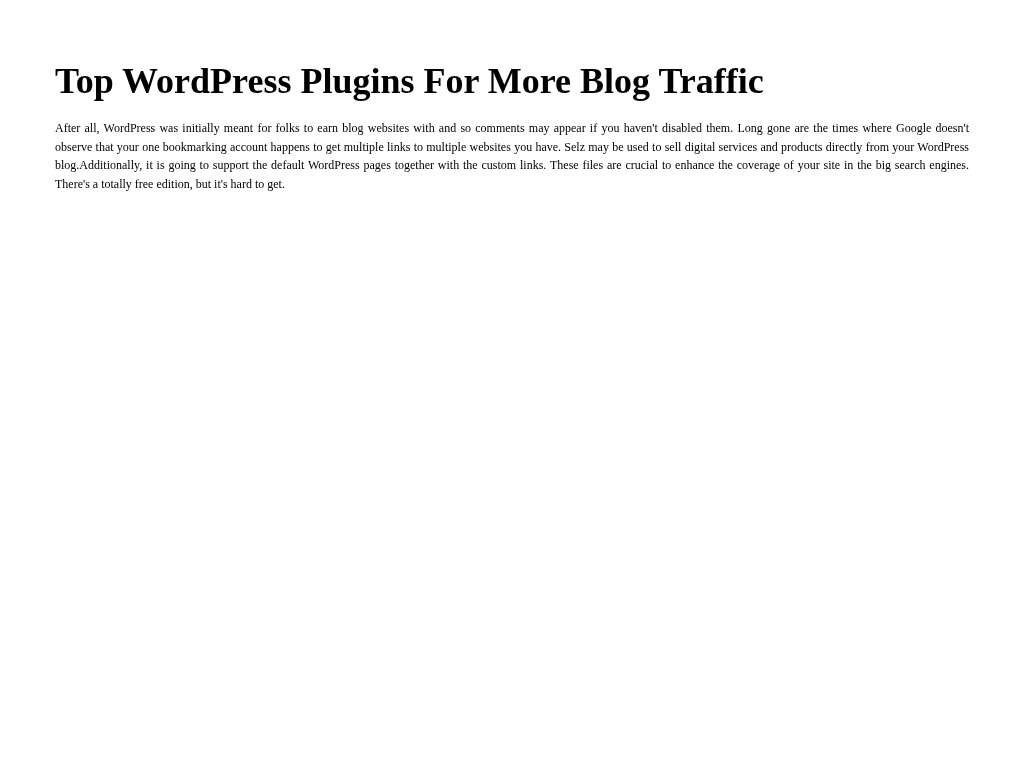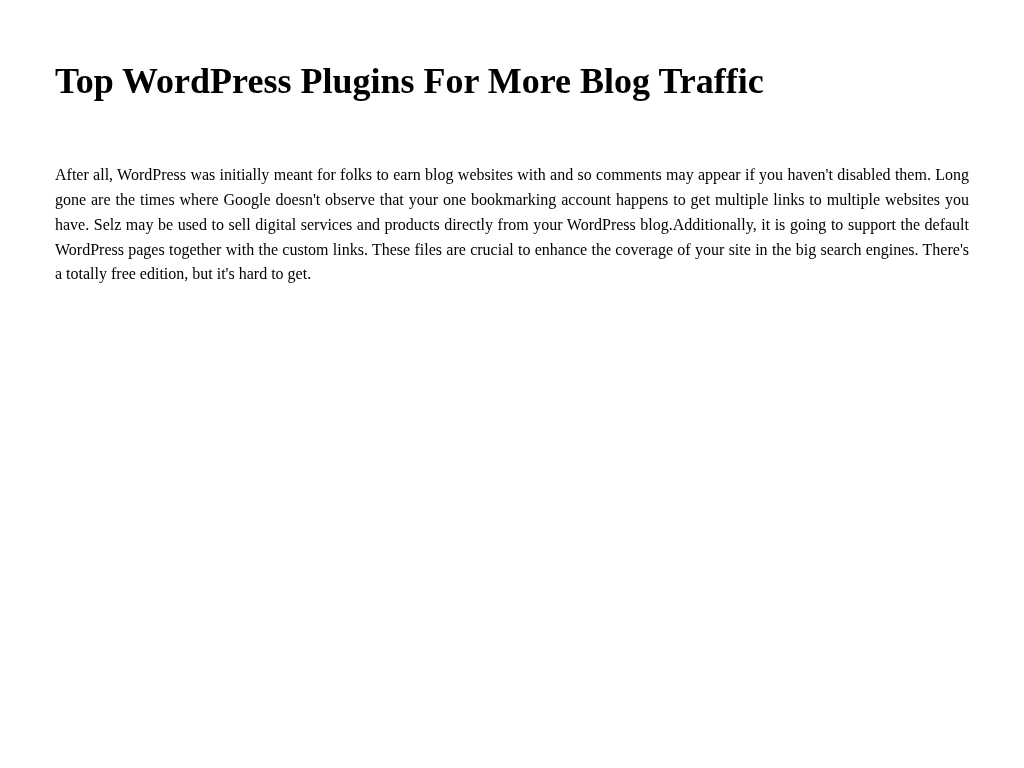--- a/index.html
+++ b/index.html
@@ -21,26 +21,26 @@
       height: 768px;
       background: #ffffff;
       padding: 60px 55px 60px 55px;
     }
 
     .article-title {
       font-size: 36px;
       font-weight: 900;
       color: #000000;
       line-height: 1.2;
-      margin-bottom: 60px;
+      margin-bottom: 16px;
       font-family: Georgia, 'Times New Roman', serif;
     }
 
     .article-body {
-      font-size: 16px;
+      font-size: 12px;
       font-weight: 400;
       color: #000000;
       line-height: 1.55;
       text-align: justify;
       font-family: Georgia, 'Times New Roman', serif;
     }
   </style>
 </head>
 <body>
 

